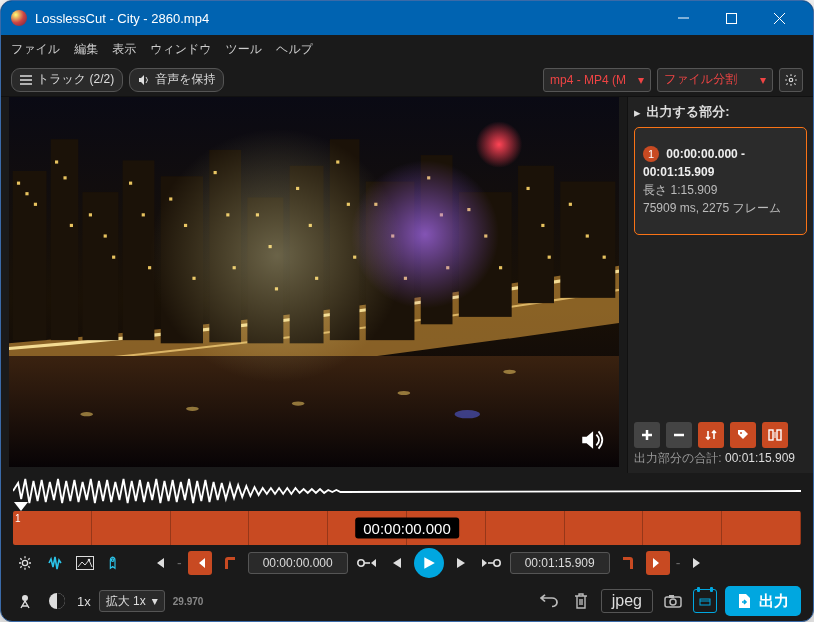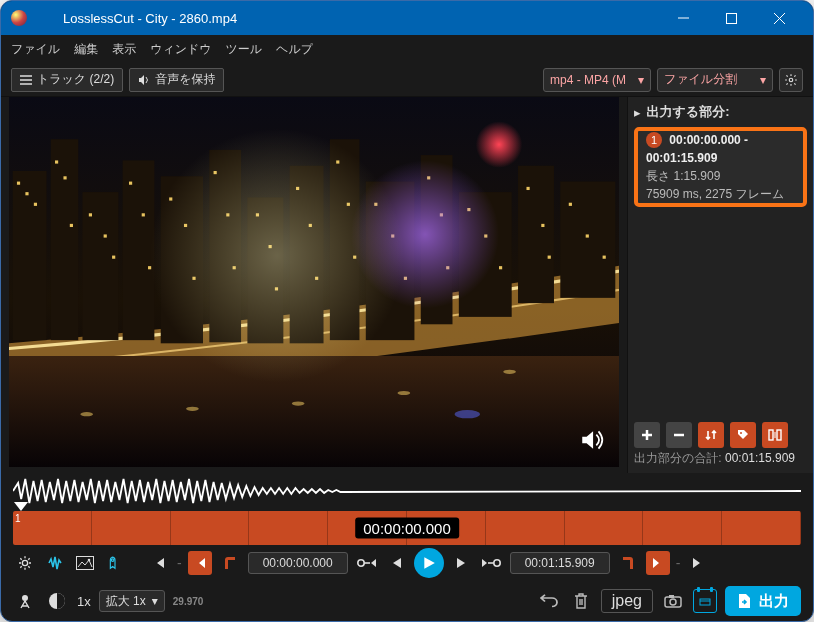--- a/index.html
+++ b/index.html
@@ -13,58 +13,58 @@
     border: 1px solid #3a6aa8;
     display: flex; flex-direction: column;
   }
   
   .titlebar {
     height: 34px; background: #0063B1;
     display: flex; align-items: center; padding: 0 10px;
     color: #fff; font-size: 13px;
   }
   .titlebar .logo { width: 16px; height: 16px; border-radius: 50%; background: radial-gradient(circle at 30% 30%, #ff7, #c44, #624); margin-right: 8px; }
-  .titlebar-title { flex: 1; margin-left: 28px; }
+  .titlebar-title { flex: 1; }
   .winbtn { width: 48px; height: 34px; display:flex; align-items:center; justify-content:center; color:#fff; }
   .winbtn svg { width:11px; height:11px; }
   
   .menubar {
     height: 28px; background: #1a1a1a;
     display: flex; align-items: center; padding: 0 10px;
     color: #ccc; font-size: 12px; gap: 14px;
   }
   .menubar span { cursor: default; }
   
   .toptoolbar {
     height: 34px; background: #1a1a1a;
     display: flex; align-items: center; padding: 0 10px; gap: 6px;
     border-bottom: 1px solid #111;
   }
   .tbtn {
-    height: 24px; padding: 0 8px; border: 1px solid #555; border-radius: 2px;
+    height: 24px; padding: 0 8px; border: 1px solid #555; border-radius: 9px;
     background: #2a2a2a; color: #ddd; font-size: 12px;
     display:flex; align-items:center; gap:5px; cursor:pointer;
   }
   .sel {
-    height: 24px; border:1px solid #555; background:#2a2a2a; color:#fca5a5;
+    height: 24px; border:1px solid #555; background:#2a2a2a; color:#ef4444;
     font-size:12px; display:flex; align-items:center; padding:0 6px; gap:6px; border-radius:3px;
     cursor:pointer;
   }
   .sel .caret { margin-left:auto; }
   .spacer { flex:1; }
   .gearbox { width:24px; height:24px; border:1px solid #555; background:#2a2a2a; border-radius:3px; display:flex; align-items:center; justify-content:center; cursor:pointer;}
   
   .main { flex:1; display:flex; min-height:0; }
   .preview { flex:1; background:#000; position:relative; margin:0 8px 6px 8px; display:flex; align-items:center; justify-content:center;}
   .preview-svg { width:100%; height:100%; }
   .speaker-icon { position:absolute; right:14px; bottom:14px; color:#fff; }
   .sidepanel { width:186px; background:#222; border-left:1px solid #111; display:flex; flex-direction:column; padding:4px 6px 6px 6px; }
   .side-head { display:flex; align-items:center; gap:6px; color:#ddd; font-size:13px; margin:2px 0 6px 0; }
   .segcard {
-    border:4px solid #f97316; border-radius:5px; padding:0 8px; background:#2b2b2b;
+    border:1px solid #f97316; border-radius:5px; padding:17px 8px; background:#2b2b2b;
     color:#bbb; font-size:12px; line-height:1.5;
   }
   .segnum { display:inline-block; width:16px; height:16px; border-radius:50%; background:#c84a22; color:#fff; font-size:11px; text-align:center; line-height:16px; margin-right:4px;}
   .seg-time { color:#eee; font-weight:600; font-size:12px;}
   .side-icons { margin-top:auto; display:flex; gap:6px; justify-content:flex-start; }
   .sqbtn { width:26px; height:26px; background:#c84a22; border-radius:3px; display:flex; align-items:center; justify-content:center; cursor:pointer; }
   .sqbtn.dark { background:#444; }
   .side-sum { color:#999; font-size:12px; margin-top:2px; }
   .side-sum .sumv { color:#ddd; }
   

